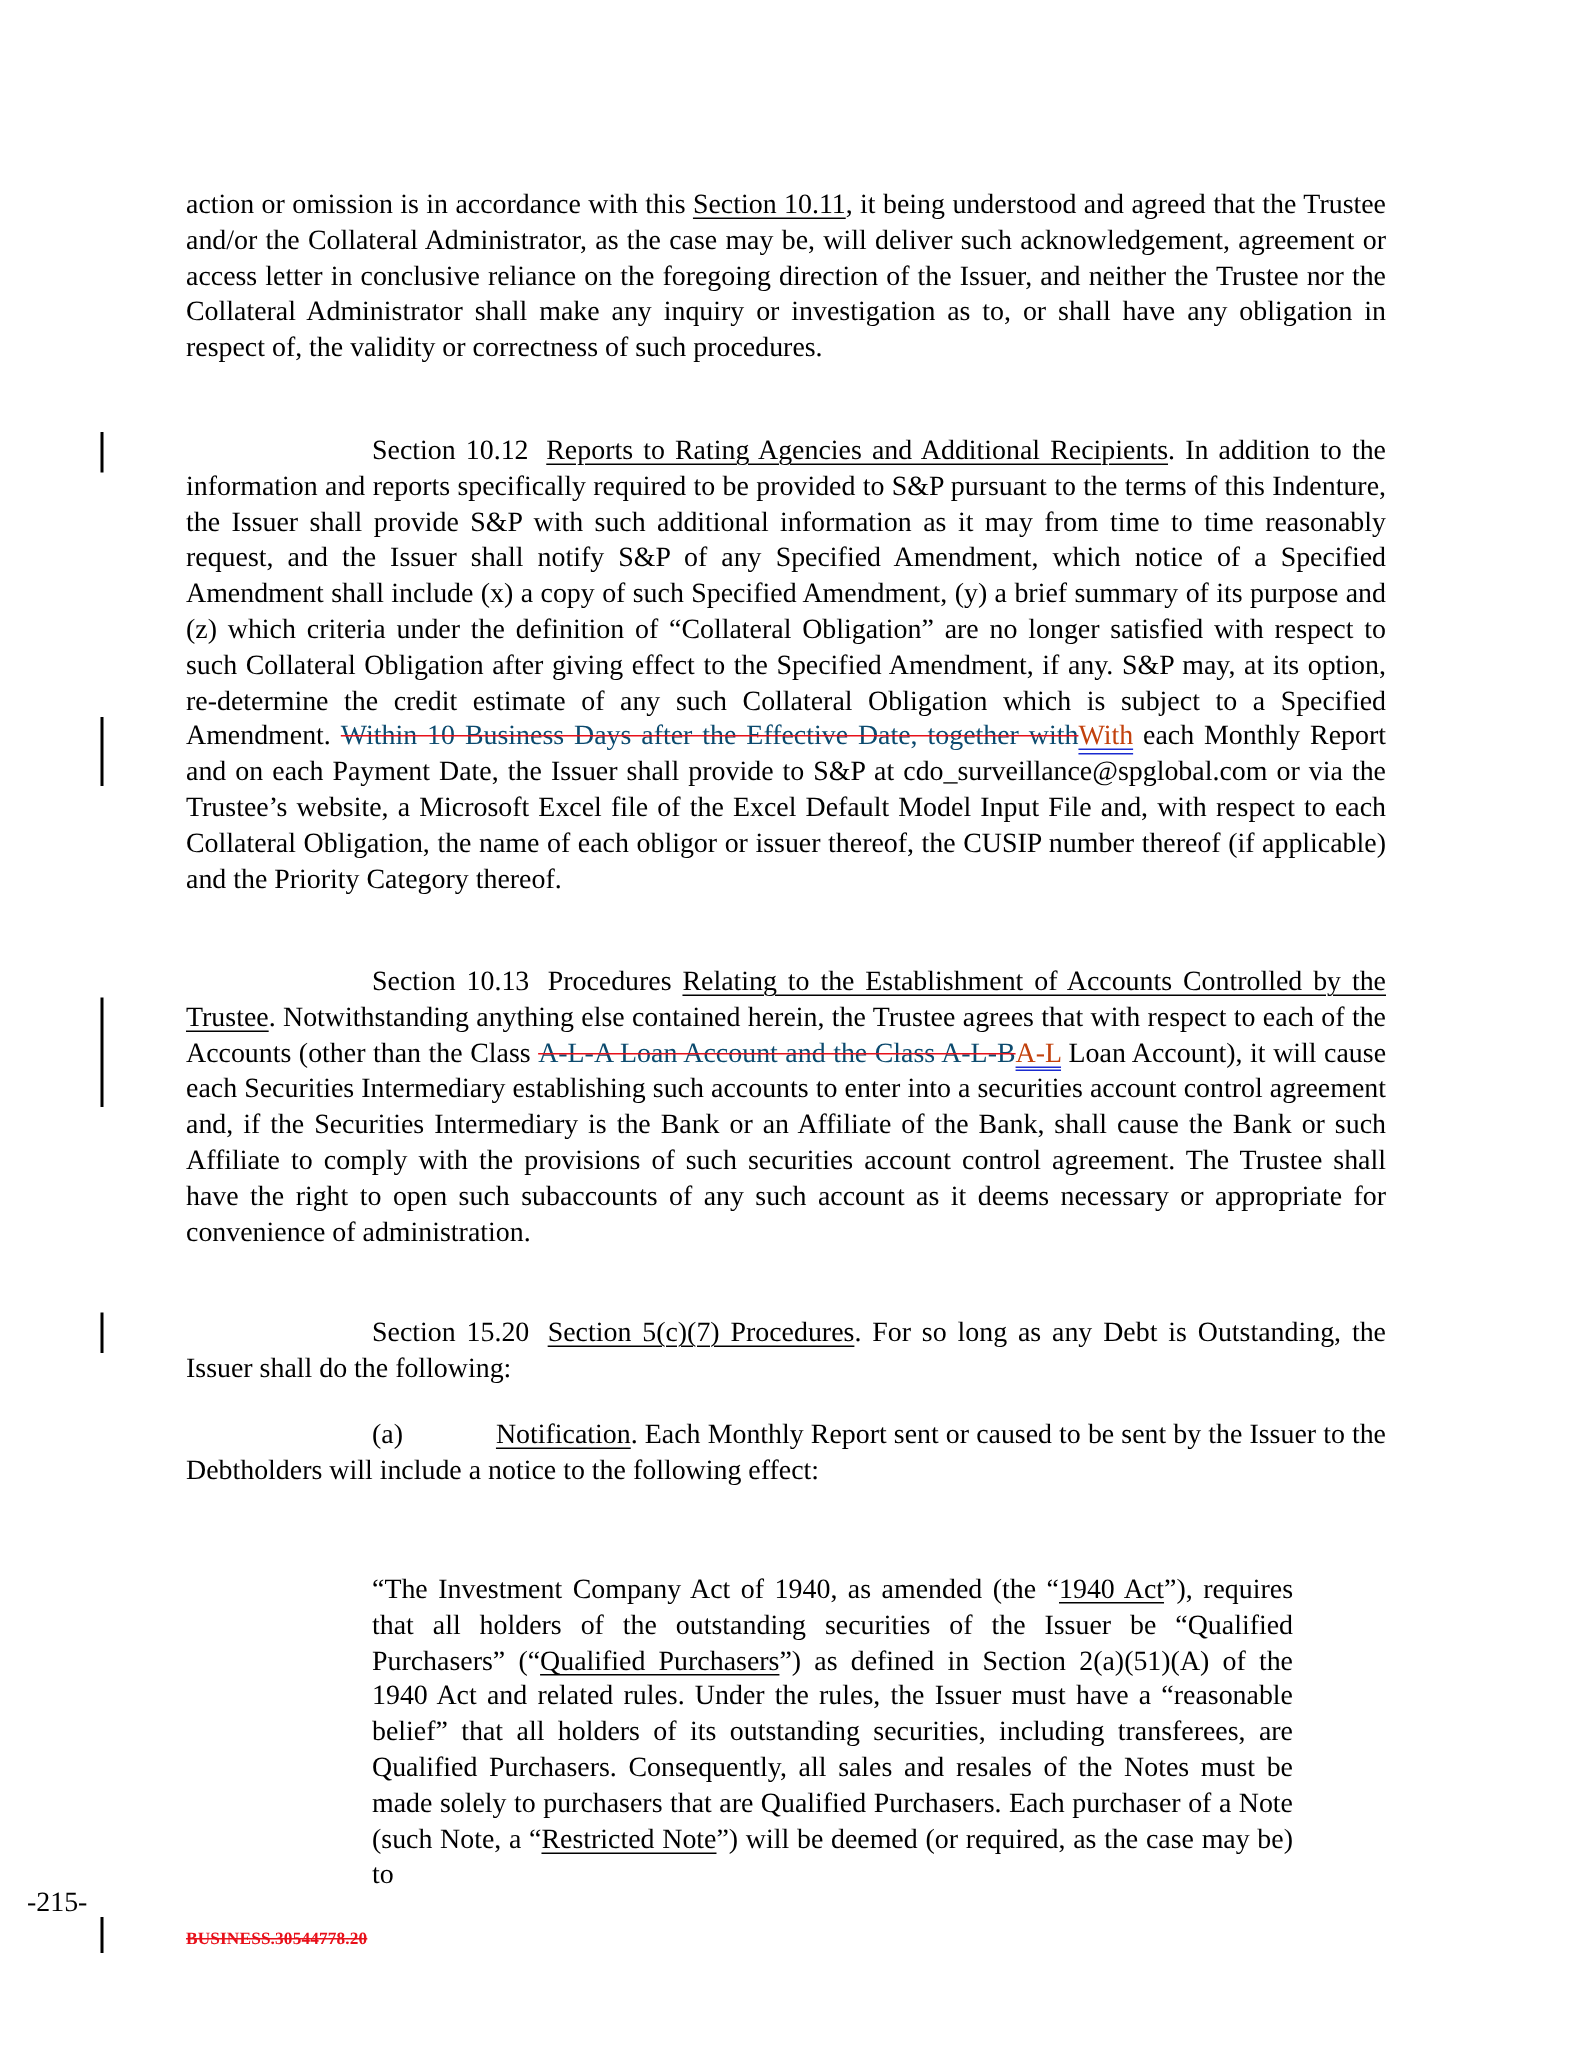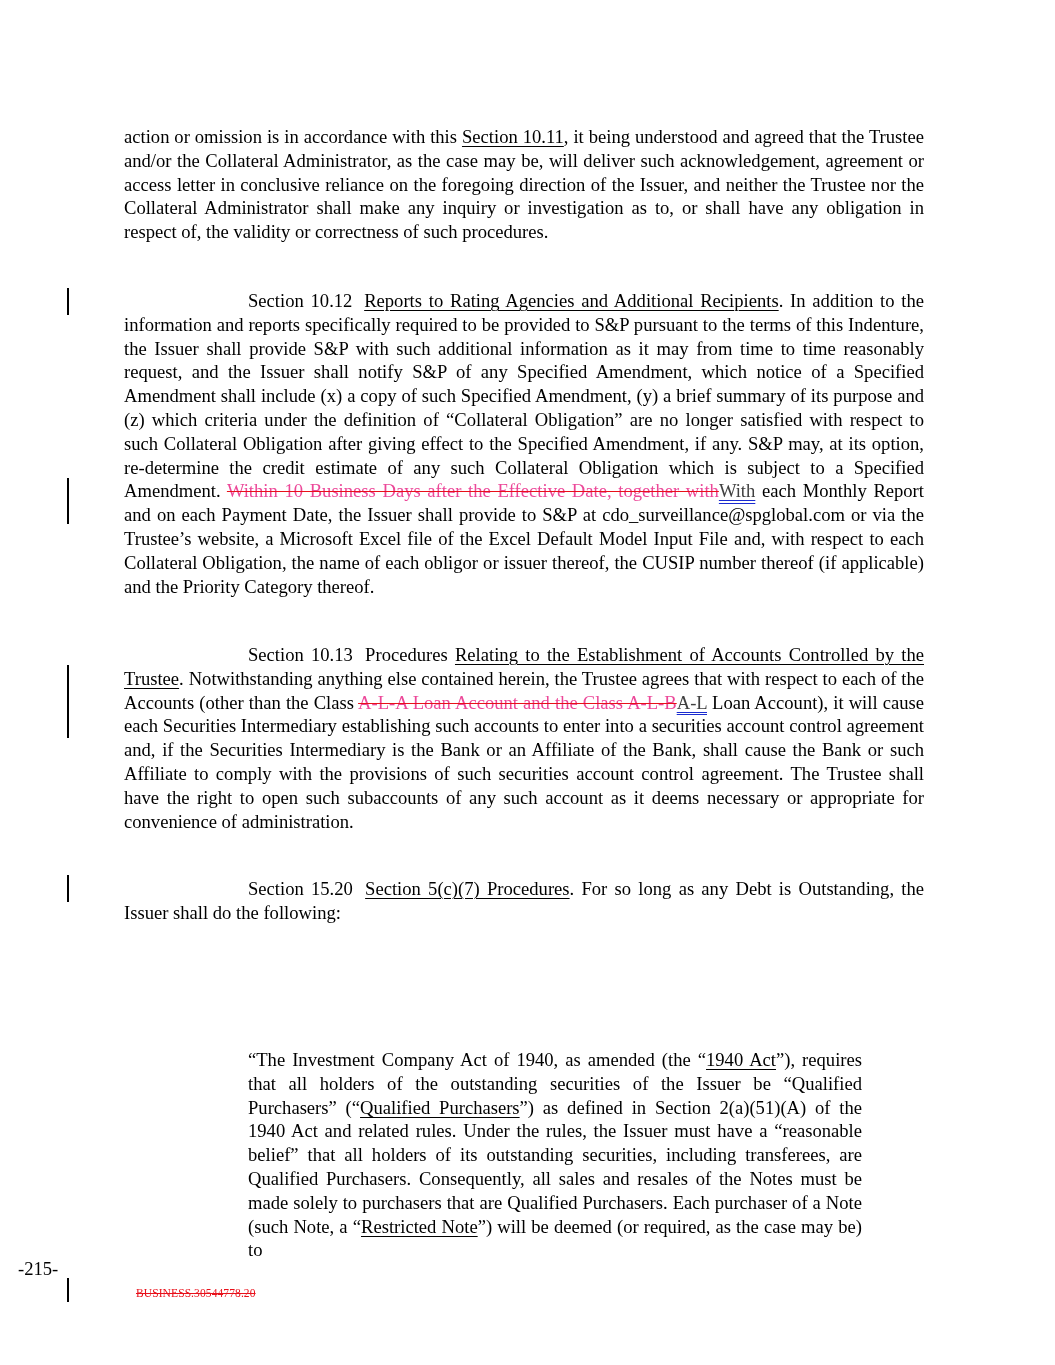--- a/index.html
+++ b/index.html
@@ -30,27 +30,28 @@
     margin: 0;
   }
   .para.quote {
     left: 248px;
     width: 614px;
     margin-top: 34px;
   }
   .indent { text-indent: 124px; }
   .u { text-decoration: underline; text-underline-offset: 3px; text-decoration-thickness: 1px; }
   .del {
-    color: #ec4899;
+    color: #0c4a6e;
     text-decoration: line-through;
     text-decoration-color: #e8101a;
     text-decoration-thickness: 1px;
+    font-family: Liberation Serif, serif;
   }
   .ins {
-    color: #404040;
+    color: #c2410c;
     text-decoration: underline double;
     text-decoration-color: #1a2bd0;
     text-underline-offset: 3px;
   }
   .tab { display: inline-block; width: 62px; }
   .sp2 { display: inline-block; width: 5px; }
   .change-bar {
     position: absolute;
     left: 67px;
     width: 2px;
@@ -58,24 +59,24 @@
   }
   .page-number {
     position: absolute;
     left: 0; width: 1055px;
     top: 1258px;
     font-size: 18.6px;
     margin-left: 18px;
   }
   .footer-id {
     position: absolute;
-    left: 136px;
+    left: 124px;
     top: 1287px;
     font-size: 11.5px;
-    font-weight: normal;
+    font-weight: bold;
     color: #e8101a;
     text-decoration: line-through;
     text-decoration-color: #e8101a;
     letter-spacing: 0.1px;
   }
 </style>
 </head>
 <body>
 
 <div class="page">
@@ -85,20 +86,21 @@
   <div class="change-bar" style="top:288px;height:27px;"></div>
   <p class="para indent" style="top:289px;"><span>Section 10.12</span><span class="sp2"></span> <span class="u">Reports to Rating Agencies and Additional Recipients</span><span>.  In addition to the information and reports specifically required to be provided to S&amp;P pursuant to the terms of this Indenture, the Issuer shall provide S&amp;P with such additional information as it may from time to time reasonably request, and the Issuer shall notify S&amp;P of any Specified Amendment, which notice of a Specified Amendment shall include (x) a copy of such Specified Amendment, (y) a brief summary of its purpose and (z) which criteria under the definition of “Collateral Obligation” are no longer satisfied with respect to such Collateral Obligation after giving effect to the Specified Amendment, if any.  S&amp;P may, at its option, re-determine the credit estimate of any such Collateral Obligation which is subject to a Specified Amendment.  </span><span class="del">Within 10 Business Days after the Effective Date, together with</span><span class="ins">With</span><span> each Monthly Report and on each Payment Date, the Issuer shall provide to S&amp;P at cdo_surveillance@spglobal.com or via the Trustee’s website, a Microsoft Excel file of the Excel Default Model Input File and, with respect to each Collateral Obligation, the name of each obligor or issuer thereof, the CUSIP number thereof (if applicable) and the Priority Category thereof.</span></p>
   <div class="change-bar" style="top:478px;height:46px;"></div>
 
   <p class="para indent" style="top:643px;"><span>Section 10.13</span><span class="sp2"></span> <span>Procedures </span><span class="u">Relating to the Establishment of Accounts Controlled by the Trustee</span><span>.  Notwithstanding anything else contained herein, the Trustee agrees that with respect to each of the Accounts (other than the Class </span><span class="del">A-L-A Loan Account and the Class A-L-B</span><span class="ins">A-L</span><span> Loan Account), it will cause each Securities Intermediary establishing such accounts to enter into a securities account control agreement and, if the Securities Intermediary is the Bank or an Affiliate of the Bank, shall cause the Bank or such Affiliate to comply with the provisions of such securities account control agreement.  The Trustee shall have the right to open such subaccounts of any such account as it deems necessary or appropriate for convenience of administration.</span></p>
   <div class="change-bar" style="top:665px;height:73px;"></div>
 
   <div class="change-bar" style="top:875px;height:27px;"></div>
   <p class="para indent" style="top:877px;"><span>Section 15.20</span><span class="sp2"></span> <span class="u">Section 5(c)(7) Procedures</span><span>.   For so long as any Debt is Outstanding, the Issuer shall do the following:</span></p>
 
+  <p class="para indent" style="top:945px;"><span>(a)</span><span class="tab"></span><span class="u">Notification</span><span>.  Each Monthly Report sent or caused to be sent by the Issuer to the Debtholders will include a notice to the following effect:</span></p>
 
   <p class="para quote" style="top:1014px;"><span>“The Investment Company Act of 1940, as amended (the “</span><span class="u">1940 Act</span><span>”), requires that all holders of the outstanding securities of the Issuer be “Qualified Purchasers” (“</span><span class="u">Qualified Purchasers</span><span>”) as defined in Section 2(a)(51)(A) of the 1940 Act and related rules.  Under the rules, the Issuer must have a “reasonable belief” that all holders of its outstanding securities, including transferees, are Qualified Purchasers.  Consequently, all sales and resales of the Notes must be made solely to purchasers that are Qualified Purchasers.  Each purchaser of a Note (such Note, a “</span><span class="u">Restricted Note</span><span>”) will be deemed (or required, as the case may be) to</span></p>
 
   <div class="page-number">-215-</div>
   <div class="change-bar" style="top:1278px;height:24px;"></div>
   <div class="footer-id">BUSINESS.30544778.20 </div>
 
 </div>
 
 </body></html>

